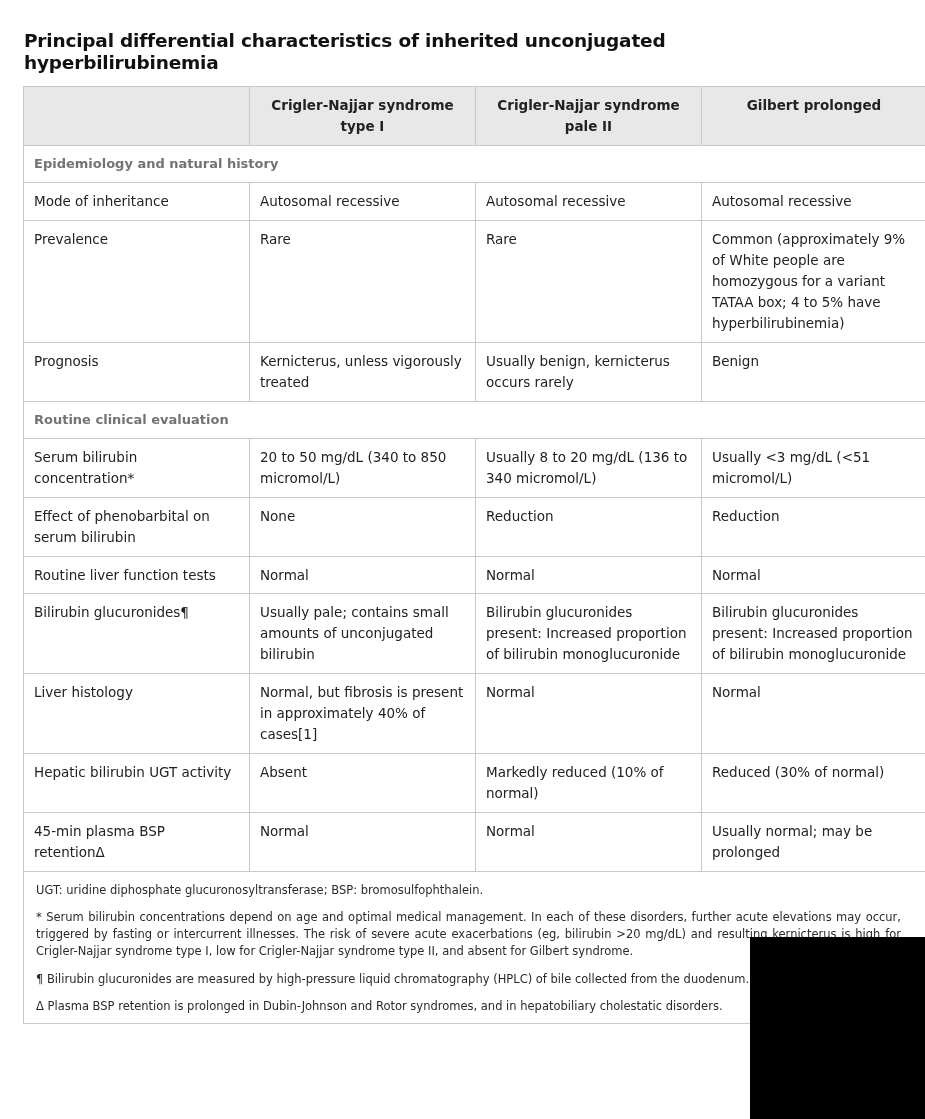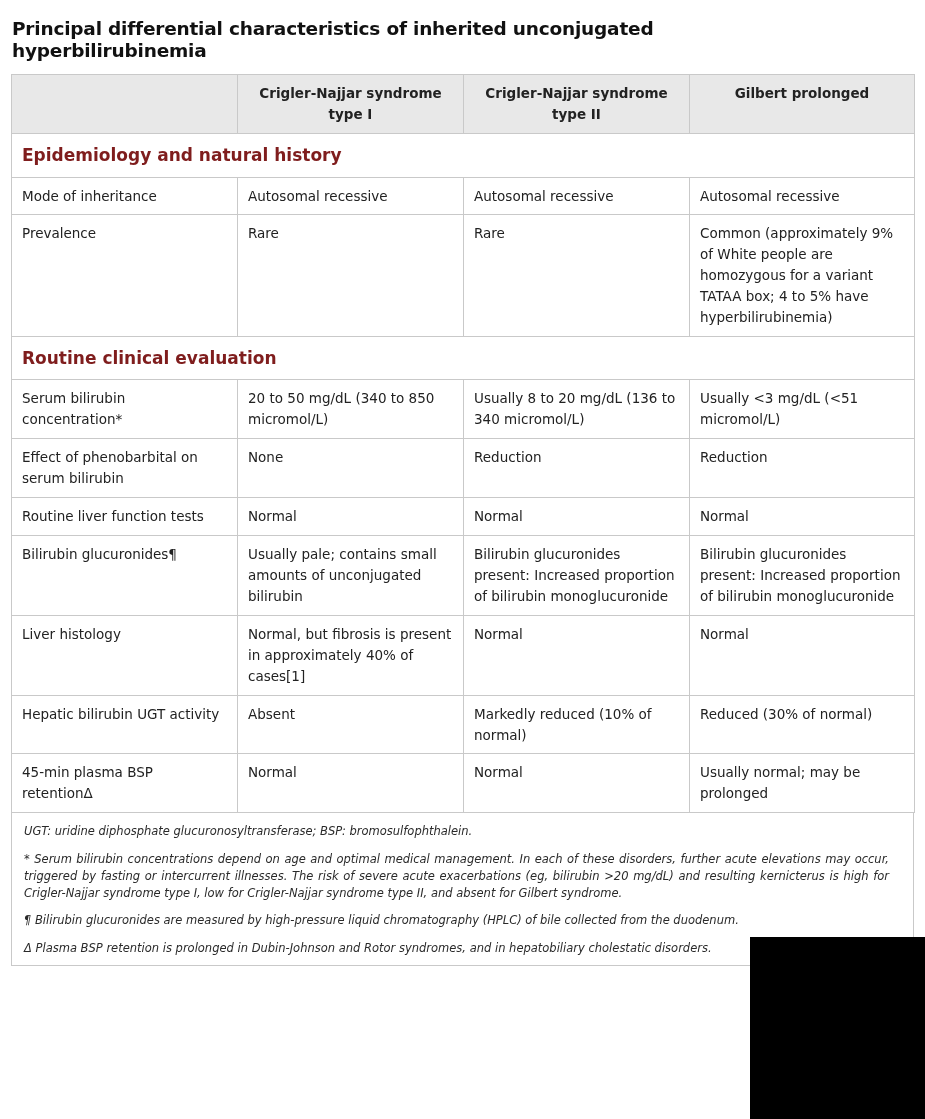--- a/index.html
+++ b/index.html
@@ -9,21 +9,21 @@
   }
   body {
     width: 925px;
     height: 1119px;
     font-family: "DejaVu Sans", "Liberation Sans", sans-serif;
     color: #1a1a1a;
     position: relative;
     overflow: hidden;
   }
   .page {
-    padding: 0;
+    padding: 12px;
     width: 768px;
     box-sizing: border-box;
   }
   .title {
     font-size: 18.5px;
     font-weight: bold;
     color: #111111;
     padding: 18px 12px 12px 12px;
     letter-spacing: -0.2px;
     line-height: 1.2;
@@ -57,24 +57,24 @@
     font-size: 15px;
     padding: 12px 8px;
     color: #111;
     line-height: 1.3;
   }
   thead th.blank {
     background: #e8e8e8;
   }
   tr.section td {
     font-weight: bold;
-    font-size: 17px;
+    font-size: 13px;
     background: #ffffff;
     padding: 8px 10px 8px 10px;
-    color: #7f1d1d;
+    color: #737373;
   }
   td.rowhead {
     padding-left: 26px;
     color: #222;
   }
   .footnotes {
     margin: 0 11px;
     width: 903px;
     box-sizing: border-box;
     border: 1px solid #c9c9c9;
@@ -82,21 +82,20 @@
     background: #fff;
     padding: 10px 12px 8px 12px;
     font-size: 11.5px;
     line-height: 1.5;
     color: #2a2a2a;
     filter: blur(0.25px);
   }
   .footnotes p {
     margin: 0 12px 10px 0;
     text-align: justify;
-    font-style: italic;
   }
   .footnotes p:last-child { margin-bottom: 0; }
   .abbrev { margin-bottom: 12px; }
   .black-box {
     position: absolute;
     right: 0;
     bottom: 0;
     width: 175px;
     height: 182px;
     background: #000000;
@@ -113,40 +112,46 @@
     <colgroup>
       <col class="c0">
         <col class="c1">
         <col class="c2">
         <col class="c3">
     </colgroup>
     <thead>
       <tr>
         <th class="blank"></th>
         <th>Crigler-Najjar syndrome type I</th>
-        <th>Crigler-Najjar syndrome type II</th>
+        <th>Crigler-Najjar syndrome pale II</th>
         <th>Gilbert prolonged</th>
       </tr>
     </thead>
     <tbody>
 
       <tr class="section">
         <td colspan="4">Epidemiology and natural history</td>
       </tr>
       <tr>
         <td class="rowhead">Mode of inheritance</td>
         <td>Autosomal recessive</td>
         <td>Autosomal recessive</td>
         <td>Autosomal recessive</td>
       </tr>
       <tr>
         <td class="rowhead">Prevalence</td>
         <td>Rare</td>
         <td>Rare</td>
         <td>Common (approximately 9% of White people are homozygous for a variant TATAA box; 4 to 5% have hyperbilirubinemia)</td>
+      </tr>
+      <tr>
+        <td class="rowhead">Prognosis</td>
+        <td>Kernicterus, unless vigorously treated</td>
+        <td>Usually benign, kernicterus occurs rarely</td>
+        <td>Benign</td>
       </tr>
 
       <tr class="section">
         <td colspan="4">Routine clinical evaluation</td>
       </tr>
       <tr>
         <td class="rowhead">Serum bilirubin concentration*</td>
         <td>20 to 50 mg/dL (340 to 850 micromol/L)</td>
         <td>Usually 8 to 20 mg/dL (136 to 340 micromol/L)</td>
         <td>Usually &lt;3 mg/dL (&lt;51 micromol/L)</td>

